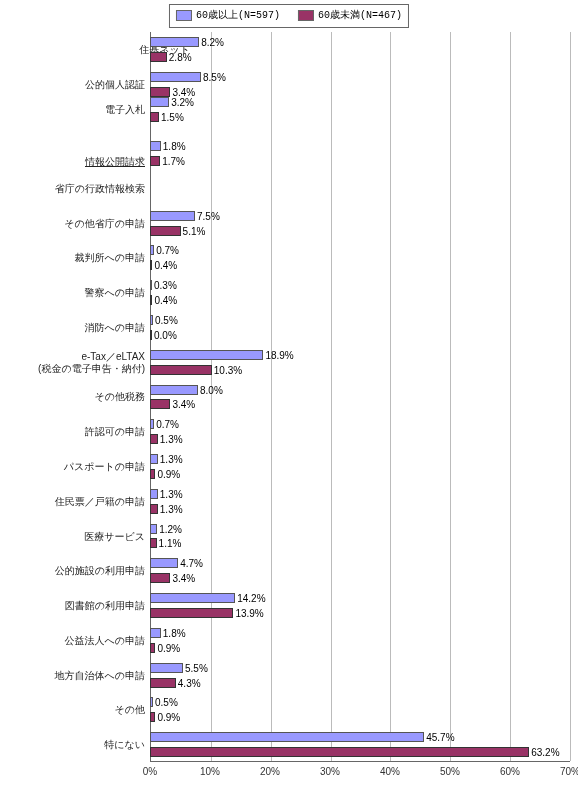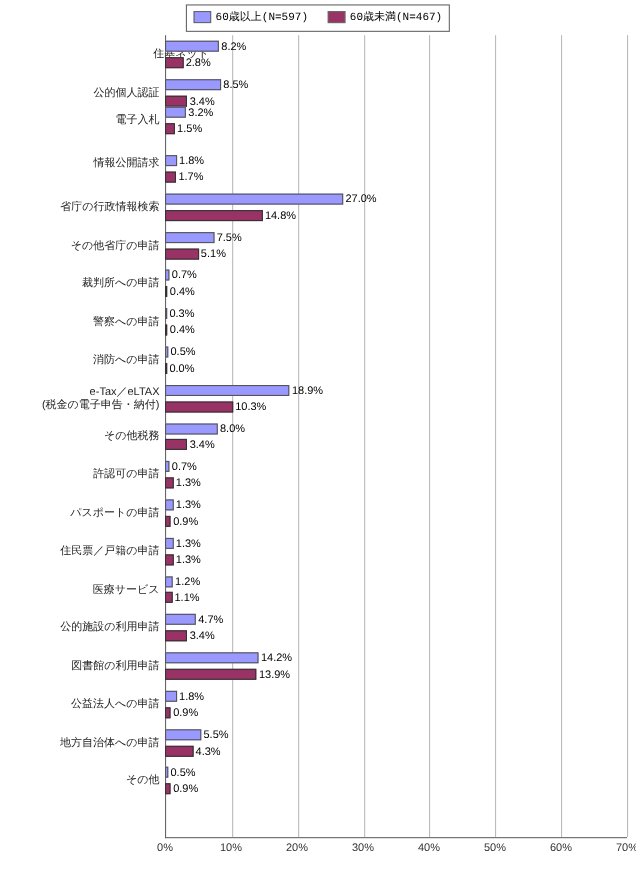--- a/index.html
+++ b/index.html
@@ -174,40 +174,32 @@
         <div class="bars" style="height: 34.7619px;">
           <div class="bar bar-a" style="top: 4.92063px; width: 19.2px;">
             <span class="vlabel">3.2%</span>
           </div>
           <div class="bar bar-b" style="top: 19.8413px; width: 9px;">
             <span class="vlabel">1.5%</span>
           </div>
         </div>
       </div>
       <div class="row" style="top: 104.286px; height: 34.7619px;">
-        <div class="cat-label" style="top: 7px;">情報公開請求</div>
+        <div class="cat-label" style="top: 20px; text-decoration: underline;">情報公開請求</div>
         <div class="bars" style="height: 34.7619px;">
           <div class="bar bar-a" style="top: 4.92063px; width: 10.8px;">
             <span class="vlabel">1.8%</span>
           </div>
           <div class="bar bar-b" style="top: 19.8413px; width: 10.2px;">
             <span class="vlabel">1.7%</span>
           </div>
         </div>
       </div>
       <div class="row" style="top: 139.048px; height: 34.7619px;">
         <div class="cat-label" style="top: 11.881px;">省庁の行政情報検索</div>
-        <div class="bars" style="height: 34.7619px;">
-          <div class="bar bar-a" style="top: 4.92063px; width: 162px;">
-            <span class="vlabel">27.0%</span>
-          </div>
-          <div class="bar bar-b" style="top: 19.8413px; width: 88.8px;">
-            <span class="vlabel">14.8%</span>
-          </div>
-        </div>
       </div>
       <div class="row" style="top: 173.81px; height: 34.7619px;">
         <div class="cat-label" style="top: 11.881px;">その他省庁の申請</div>
         <div class="bars" style="height: 34.7619px;">
           <div class="bar bar-a" style="top: 4.92063px; width: 45px;">
             <span class="vlabel">7.5%</span>
           </div>
           <div class="bar bar-b" style="top: 19.8413px; width: 30.6px;">
             <span class="vlabel">5.1%</span>
           </div>
@@ -357,20 +349,31 @@
         </div>
       </div>
       <div class="row" style="top: 660.476px; height: 34.7619px;">
         <div class="cat-label" style="top: 11.881px;">その他</div>
         <div class="bars" style="height: 34.7619px;">
           <div class="bar bar-a" style="top: 4.92063px; width: 3px;">
             <span class="vlabel">0.5%</span>
           </div>
           <div class="bar bar-b" style="top: 19.8413px; width: 5.4px;">
             <span class="vlabel">0.9%</span>
+          </div>
+        </div>
+      </div>
+      <div class="row" style="top: 695.238px; height: 34.7619px;">
+        <div class="cat-label" style="top: 11.881px;">特にない</div>
+        <div class="bars" style="height: 34.7619px;">
+          <div class="bar bar-a" style="top: 4.92063px; width: 274.2px;">
+            <span class="vlabel">45.7%</span>
+          </div>
+          <div class="bar bar-b" style="top: 19.8413px; width: 379.2px;">
+            <span class="vlabel">63.2%</span>
           </div>
         </div>
       </div>
     </div>
   <div class="xaxis" id="xaxis-area">
       <div class="xtick" style="left: 0%;">0%</div>
       <div class="xtick" style="left: 14.2857%;">10%</div>
       <div class="xtick" style="left: 28.5714%;">20%</div>
       <div class="xtick" style="left: 42.8571%;">30%</div>
       <div class="xtick" style="left: 57.1429%;">40%</div>

